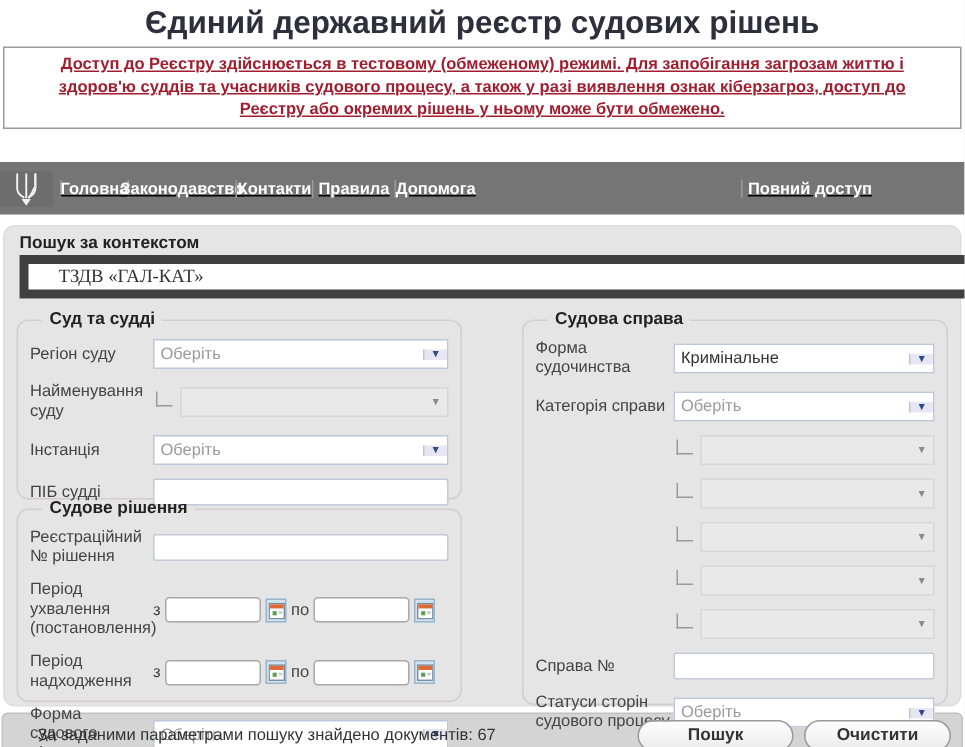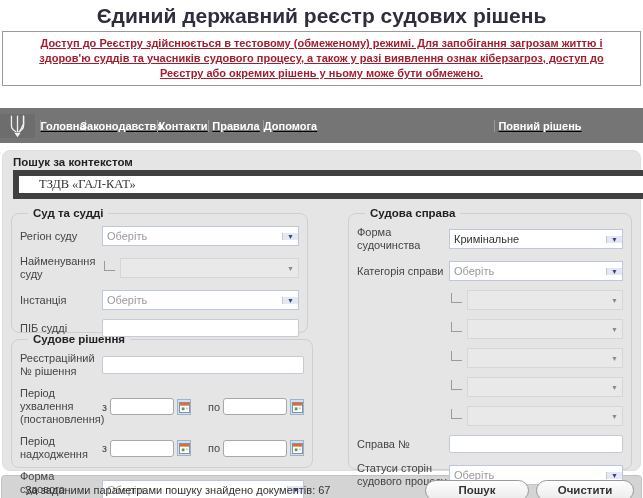--- a/index.html
+++ b/index.html
@@ -39,21 +39,21 @@
     display:flex;align-items:center;justify-content:center;font-size:7px;color:#2b4b8c;}
   .combo.disabled{background:#e9e9e9;border-color:#d6d6d6;}
   .combo.disabled .arrow{background:transparent;border-left:none;color:#8a8a8a;}
   .l-icon{width:10px;height:9px;border-left:1px solid #9a9a9a;border-bottom:1px solid #9a9a9a;
     flex:none;margin:0 5px 4px 2px;}
   .tinput{flex:1;height:16px;border:1px solid #c3cBd8;border-radius:2px;background:#fff;
     font-size:11px;padding:0 4px;min-width:0;}
   
   .daterow{flex:1;display:flex;align-items:center;gap:3px;}
   .dlabel{font-size:11px;color:#444;flex:none;}
-  .dlabel.to{margin-left:14px;}
+  .dlabel.to{}
   .dinput{width:56px;height:15px;border:1px solid #a8a8a8;border-radius:3px;background:#fff;
     font-size:10px;padding:0 3px;flex:none;}
   .cal-btn{width:14px;height:16px;flex:none;background:#cfe3f2;border:1px solid #9ab4c8;
     display:flex;align-items:center;justify-content:center;padding:0;cursor:pointer;}
   
   .footer-bar{margin:4px 1px 0;height:28px;background:#d4d4d4;border:1px solid #c2c2c2;border-radius:4px;
     display:flex;align-items:center;}
   .results-text{font-size:11px;color:#333;padding-left:23px;flex:1;}
   .btn{border:1px solid #9a9a9a;border-radius:11px;background:linear-gradient(#fefefe,#ebebeb);
     font-family:"Liberation Sans", sans-serif;font-size:11.5px;font-weight:bold;color:#333;
@@ -81,21 +81,21 @@
     </svg>
   </div>
   <div class="nav-gap0"></div>
   <div class="nav-cell" style="width:44px">Головна</div>
   <div class="nav-cell" style="width:71px">Законодавство</div>
   <div class="nav-cell" style="width:50px">Контакти</div>
   <div class="nav-cell" style="width:54px">Правила</div>
   <div class="nav-cell" style="width:53px">Допомога</div>
   <div class="nav-cell empty" style="width:72px"></div>
   <div class="nav-cell empty" style="width:103px"></div>
-  <div class="nav-cell" style="width:90px">Повний рішень</div>
+  <div class="nav-cell" style="width:90px">Повний доступ</div>
   <div class="nav-cell empty" style="flex:1"></div>
 </div>
 
 <div class="form-wrap">
   <div class="ctx-label">Пошук за контекстом</div>
   <input class="ctx-input" type="text" value="ТЗДВ «ГАЛ-КАТ»" style="">
 
   <div class="cols">
 
     <div class="col-left">

